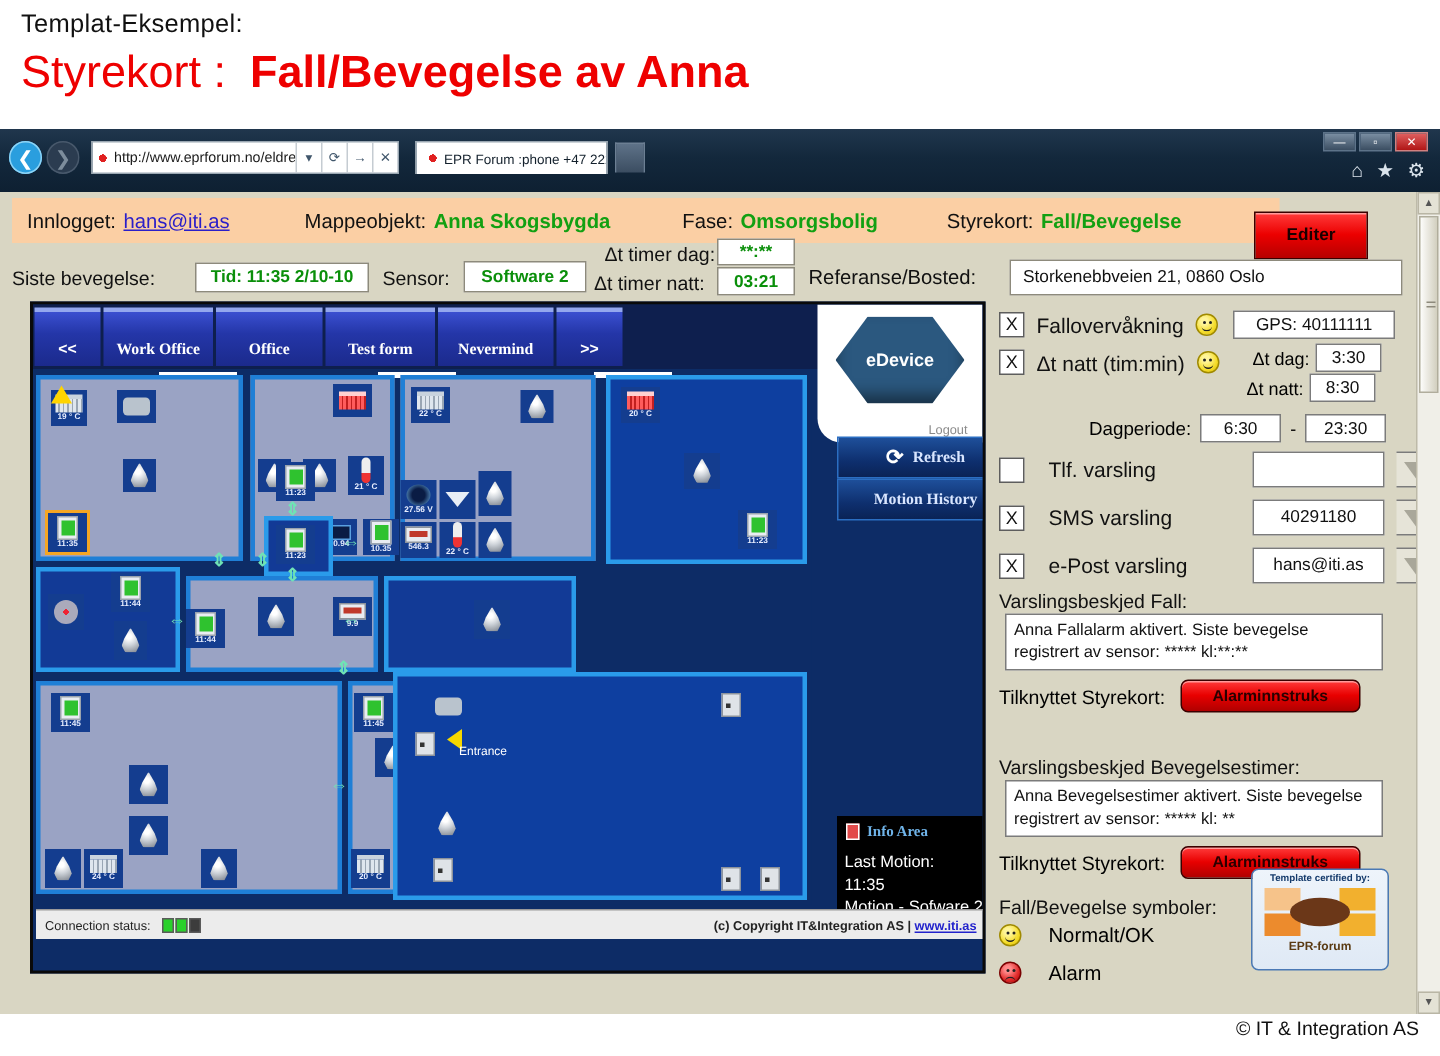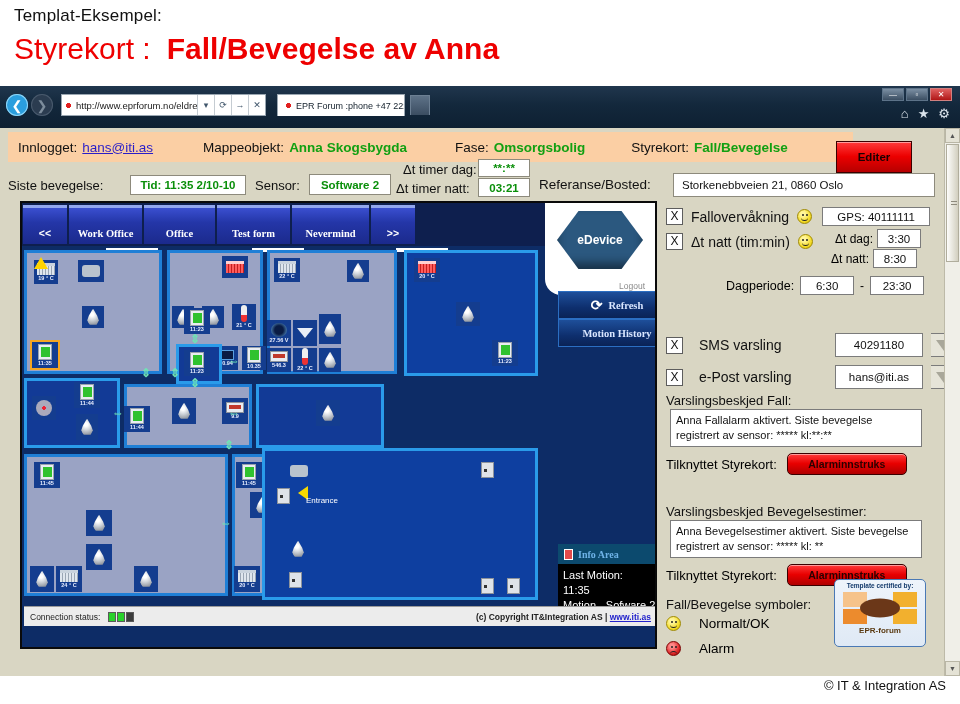--- a/index.html
+++ b/index.html
@@ -272,21 +272,21 @@
     height: 28px; background: linear-gradient(180deg,#1e4f9a 0%, #0e2f6e 60%, #0a2356 100%);
     border: 1px solid #2b6ec2; color: #d9e6ff; font-size: 10.5px; font-weight: bold;
     display: flex; align-items: center; justify-content: center; gap: 6px;
     font-family: "Liberation Serif", serif;
   }
   #refresh-glyph { color:#fff; font-size: 14px; }
   #info-area-box {
     position: absolute; left: 536px; top: 341px; width: 122px;
   }
   #info-area-title {
-    height: 20px; background: #0c4a6e; color: #6fb3e8; font-size: 10px;
+    height: 20px; background: #000000; color: #6fb3e8; font-size: 10px;
     font-weight: bold; display: flex; align-items: center; gap: 5px; padding-left: 6px;
     font-family: "Liberation Serif", serif;
   }
   #info-area-icon { width:9px;height:11px;background:#e24a4a;border:1px solid #fff; }
   #info-area-body {
     background: #000; color: #fff; font-size: 11px; line-height: 15px;
     padding: 4px 5px; height: 62px;
   }
   #fp-statusbar {
     position: absolute; left: 2px; top: 403px; width: 633px; height: 20px;
@@ -770,20 +770,28 @@
           <span class="tfield" style="width:44px">8:30</span>
         </div>
 
         <div style="position:absolute;left:66px;top:75px;display:flex;align-items:center;gap:6px">
           <span style="font-size:12.5px">Dagperiode:</span>
           <span class="tfield" style="width:54px">6:30</span>
           <span style="font-size:12px">-</span>
           <span class="tfield" style="width:54px">23:30</span>
         </div>
 
+        <div class="crow" style="position:absolute;left:6px;top:100px">
+          <span class="chk"></span>
+          <span class="clbl" style="width:128px;margin-left:8px">Tlf. varsling</span>
+          <span class="tfield" style="width:88px;height:24px"></span>
+          <span class="dd-arrow" style="height:24px">
+              <span class="dd-tri"></span>
+            </span>
+        </div>
 
         <div class="crow" style="position:absolute;left:6px;top:132px">
           <span class="chk">X</span>
           <span class="clbl" style="width:128px;margin-left:8px">SMS varsling</span>
           <span class="tfield" style="width:88px;height:24px">40291180</span>
           <span class="dd-arrow" style="height:24px">
               <span class="dd-tri"></span>
             </span>
         </div>
 

